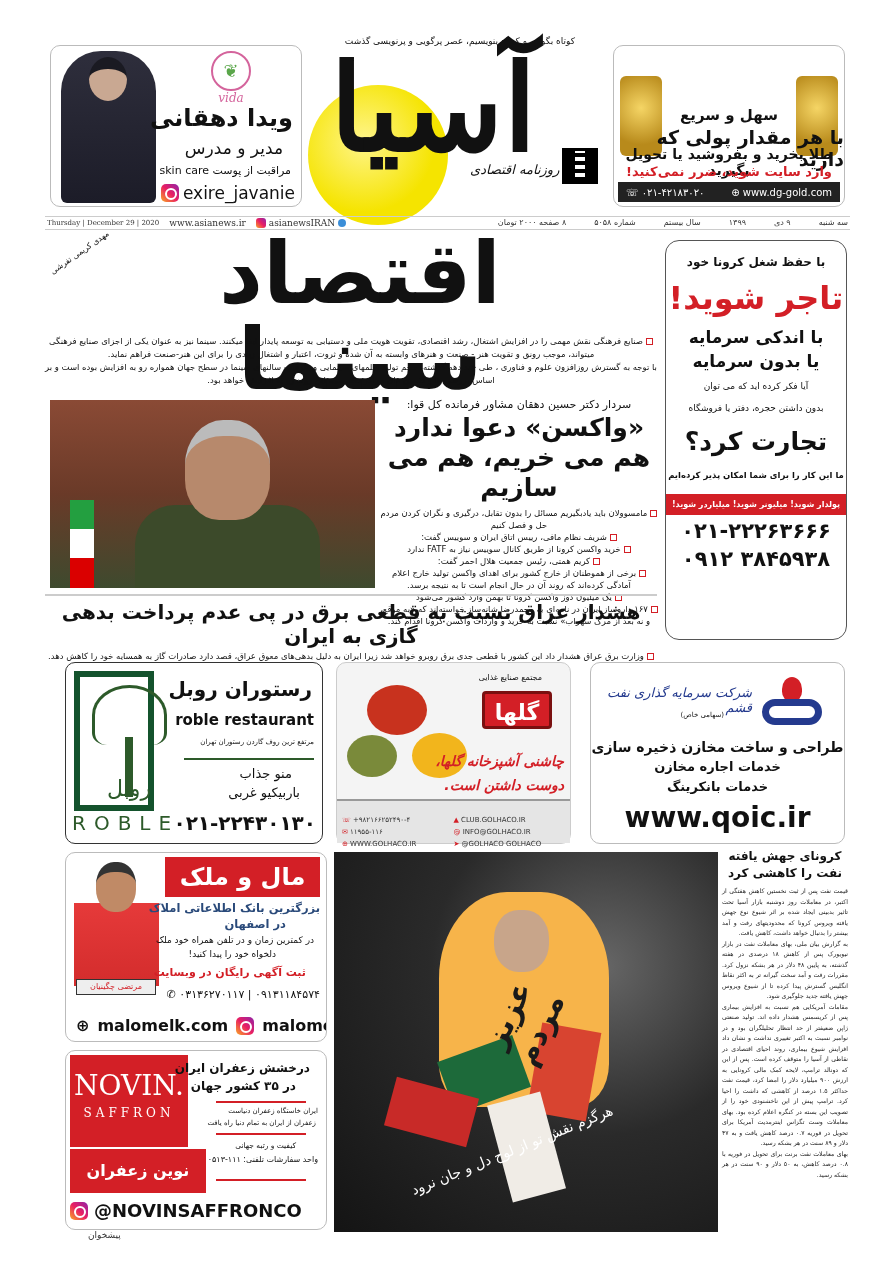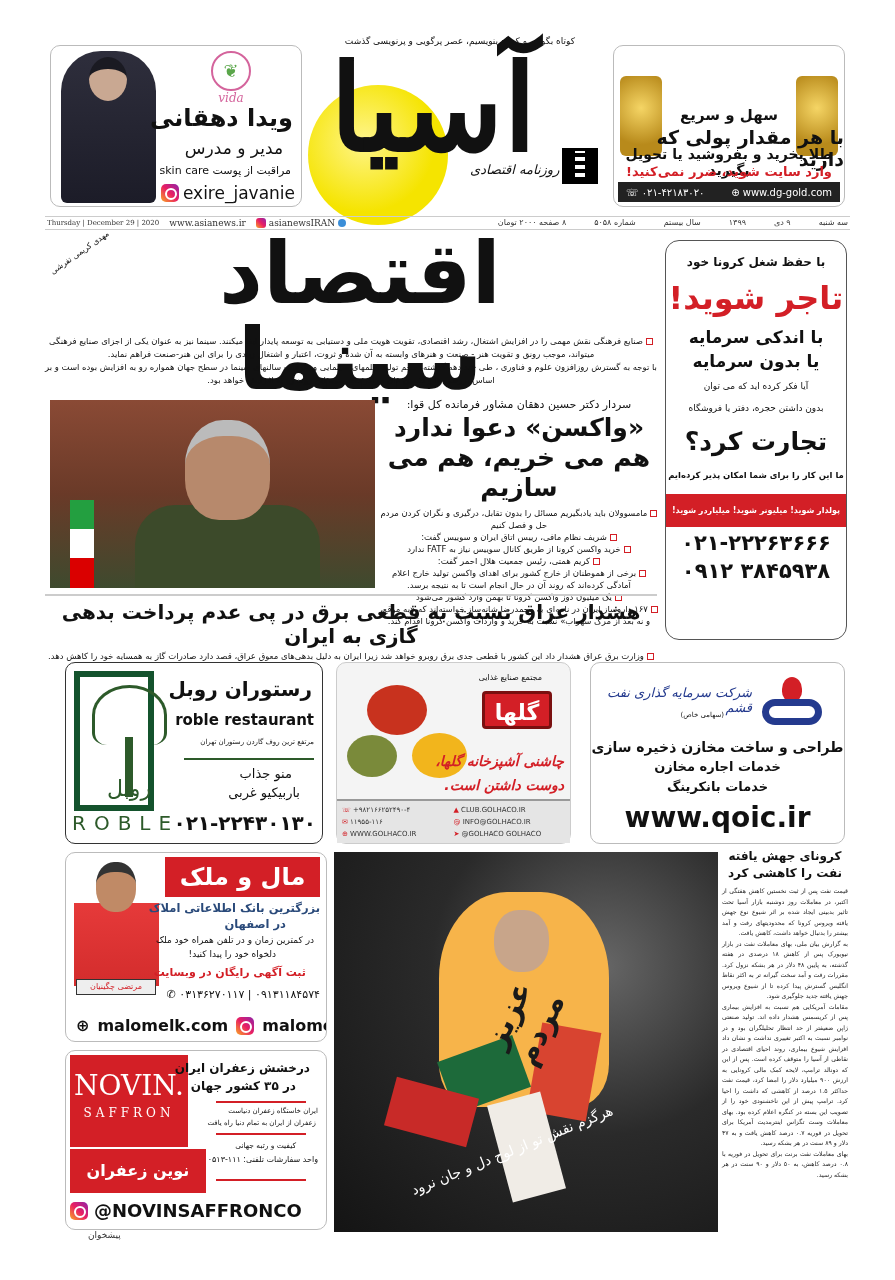--- a/index.html
+++ b/index.html
@@ -67,21 +67,21 @@
   
   #ad-tajer { left: 665px; top: 240px; width: 182px; height: 400px; border: 1px solid #555; border-radius: 14px; text-align: center; direction: rtl; }
   #ad-tajer .t1 { margin-top: 14px; font-size: 12px; font-weight: bold; }
   #ad-tajer .t2 { margin-top: 10px; font-size: 32px; font-weight: bold; color: #d31f26; }
   #ad-tajer .t3 { margin-top: 10px; font-size: 17px; font-weight: bold; }
   #ad-tajer .t4 { margin-top: 4px; font-size: 17px; font-weight: bold; }
   #ad-tajer .t5 { margin-top: 10px; font-size: 9px; }
   #ad-tajer .t6 { margin-top: 12px; font-size: 9px; }
   #ad-tajer .t7 { margin-top: 14px; font-size: 25px; font-weight: bold; }
   #ad-tajer .t8 { margin-top: 14px; font-size: 8.5px; font-weight: bold; }
-  #ad-tajer .t9 { margin-top: 14px; background: #d31f26; color: #fff; font-size: 8px; padding: 12px 2px; font-weight: bold; }
+  #ad-tajer .t9 { margin-top: 14px; background: #d31f26; color: #fff; font-size: 8px; padding: 6px 2px; font-weight: bold; }
   #ad-tajer .t10 { margin-top: 4px; font-size: 21px; font-weight: bold; direction: ltr; }
 
   
   #second { left: 45px; top: 600px; width: 612px; direction: rtl; text-align: center; }
   #second .h { font-size: 20px; font-weight: bold; }
   #second .s { font-size: 8.5px; margin-top: 3px; }
   .hr { position: absolute; left: 45px; width: 612px; height: 2px; background: #ccc; }
 
   
   #ad-roble { left: 65px; top: 662px; width: 258px; height: 182px; border: 1px solid #333; border-radius: 10px; }
@@ -97,21 +97,21 @@
   #ad-roble .menu1 { position: absolute; right: 30px; top: 103px; font-size: 13px; direction: rtl; }
   #ad-roble .menu2 { position: absolute; right: 22px; top: 122px; font-size: 13px; direction: rtl; }
   #ad-roble .phone { position: absolute; right: 6px; bottom: 8px; font-size: 20px; font-weight: bold; }
 
   #ad-golha { left: 336px; top: 662px; width: 235px; height: 182px; border: 1px solid #ccc; border-radius: 10px; background: #f4f4f4; }
   #ad-golha .spoon { position: absolute; border-radius: 50%; }
   #ad-golha .brand-kicker { position: absolute; right: 28px; top: 10px; font-size: 8px; direction: rtl; }
   #ad-golha .brand { position: absolute; right: 18px; top: 28px; width: 70px; height: 38px; background: #d31f26; color: #fff; font-size: 22px; text-align: center; line-height: 38px; font-weight: bold; border: 3px solid #7a1010; border-radius: 4px; direction: rtl; }
   #ad-golha .slogan1 { position: absolute; right: 6px; top: 90px; font-size: 14px; color: #d31f26; font-weight: bold; font-style: italic; direction: rtl; }
   #ad-golha .slogan2 { position: absolute; right: 6px; top: 114px; font-size: 14px; color: #d31f26; font-weight: bold; font-style: italic; direction: rtl; }
-  #ad-golha .contact { position: absolute; left: 0; right: 0; bottom: 0; height: 44px; background: #e5e5e5; border-top: 2px solid #999; display: grid; grid-template-columns: 1fr 1fr; font-size: 7px; padding: 3px 5px; line-height: 12px; font-family: "DejaVu Sans", sans-serif; }
+  #ad-golha .contact { position: absolute; left: 0; right: 0; bottom: 0; height: 44px; background: #e5e5e5; border-top: 2px solid #999; display: grid; grid-template-columns: 1fr 1fr; font-size: 7px; padding: 13px 5px; line-height: 12px; font-family: "DejaVu Sans", sans-serif; }
   #ad-golha .contact span { color: #333; }
   #ad-golha .contact .ic { color: #d31f26; }
 
   #ad-qoic { left: 590px; top: 662px; width: 255px; height: 182px; }
   #ad-qoic .logo { position: absolute; right: 22px; top: 14px; width: 60px; height: 48px; }
   #ad-qoic .logo .flame { position: absolute; left: 20px; top: 0; width: 20px; height: 24px; background: #d31f26; border-radius: 50% 50% 40% 40%; }
   #ad-qoic .logo .rings { position: absolute; left: 0; top: 22px; width: 60px; height: 26px; border: 7px solid #243a8e; border-radius: 13px; }
   #ad-qoic .co { position: absolute; right: 92px; top: 22px; font-size: 13px; font-style: italic; direction: rtl; color: #243a8e; font-family: "DejaVu Serif", serif; }
   #ad-qoic .co-sub { position: absolute; right: 120px; top: 48px; font-size: 7px; direction: rtl; }
   #ad-qoic .s1 { position: absolute; left: 0; right: 0; top: 76px; text-align: center; font-size: 14px; font-weight: bold; direction: rtl; }

